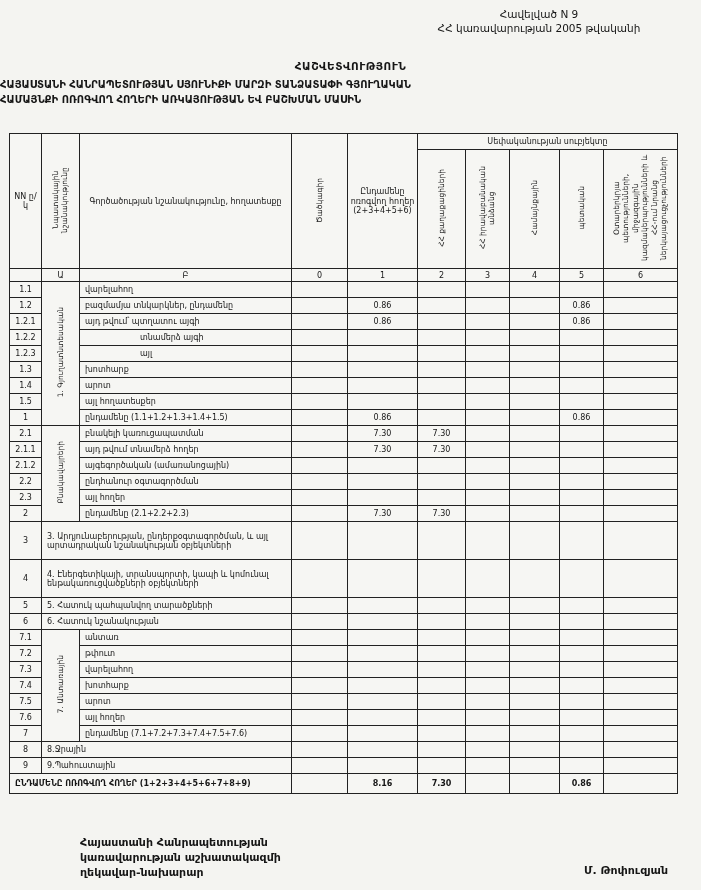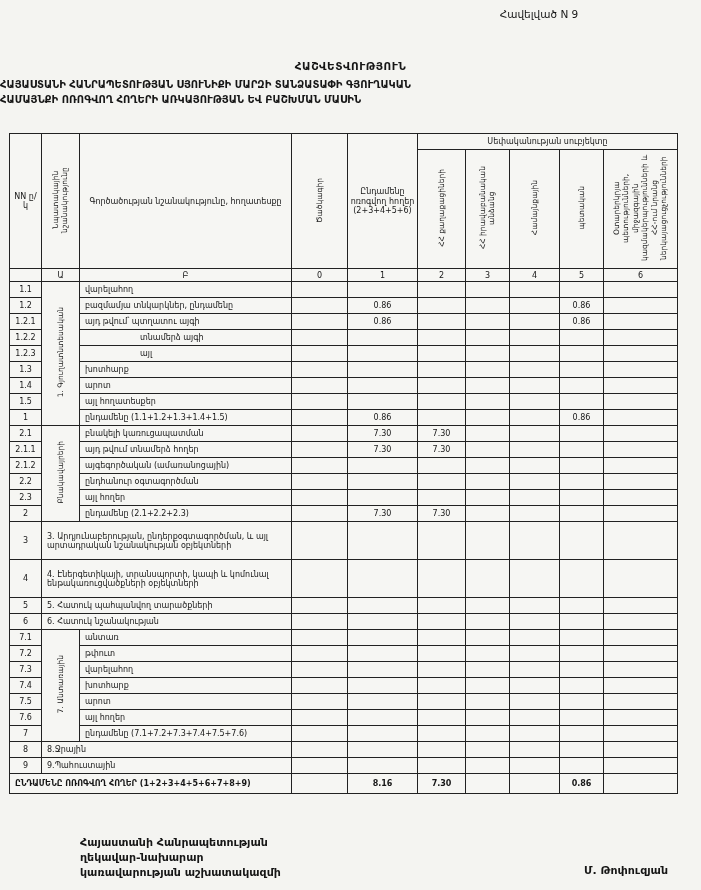--- a/index.html
+++ b/index.html
@@ -58,20 +58,21 @@
   .footer-sign {
     position:absolute; right:33px; top:864px;
     font-size:11px; font-weight:bold;
   }
 </style>
 </head>
 <body>
 
 <div class="appendix">
   <div>Հավելված N 9</div>
+  <div>ՀՀ կառավարության 2005 թվականի</div>
 </div>
 
 <div class="doc-title">ՀԱՇՎԵՏՎՈՒԹՅՈՒՆ</div>
 <div class="doc-subtitle">
   <div>ՀԱՅԱՍՏԱՆԻ ՀԱՆՐԱՊԵՏՈՒԹՅԱՆ ՍՅՈՒՆԻՔԻ ՄԱՐԶԻ ՏԱՆՁԱՏԱՓԻ ԳՅՈՒՂԱԿԱՆ</div>
   <div>ՀԱՄԱՅՆՔԻ ՈՌՈԳՎՈՂ ՀՈՂԵՐԻ ԱՌԿԱՅՈՒԹՅԱՆ ԵՎ ԲԱՇԽՄԱՆ ՄԱՍԻՆ</div>
 </div>
 
 <table class="report">
   <colgroup>
@@ -435,16 +436,16 @@
         <td class="val"></td>
         <td class="val"></td>
         <td class="val">0.86</td>
         <td class="val"></td>
       </tr>
     </tbody>
 </table>
 
 <div class="footer-left">
   <div>Հայաստանի Հանրապետության</div>
+  <div>կառավարության աշխատակազմի</div>
   <div>ղեկավար-նախարար</div>
-  <div>կառավարության աշխատակազմի</div>
 </div>
 <div class="footer-sign">Մ. Թոփուզյան</div>
 
 </body></html>

